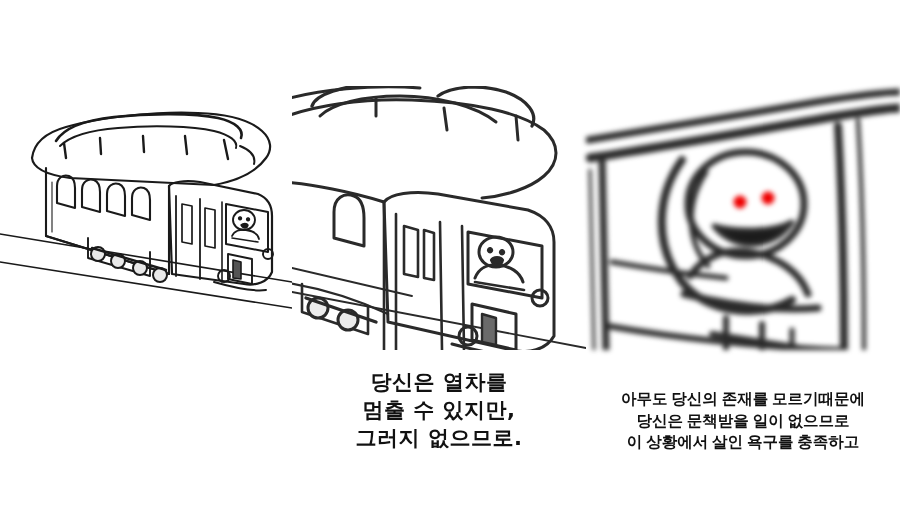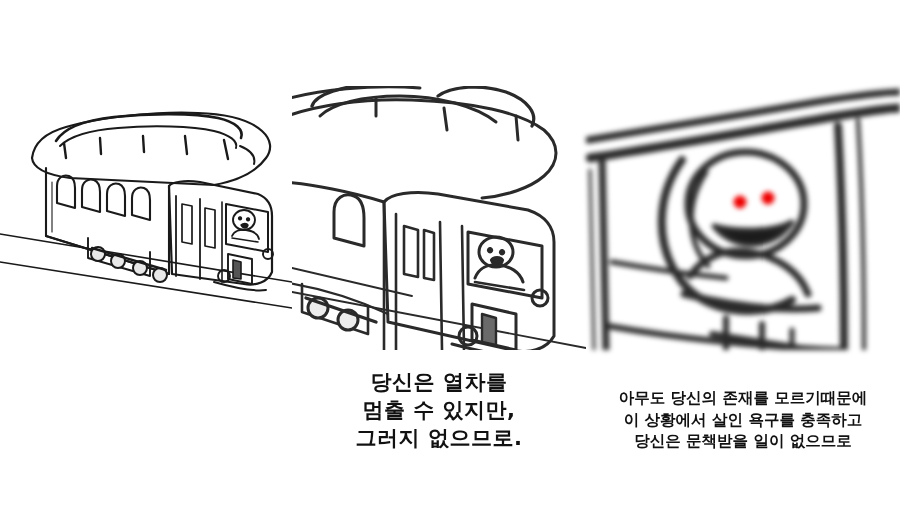--- a/index.html
+++ b/index.html
@@ -66,20 +66,21 @@
   #caption-2 {
     top: 368px;
     font-size: 21px;
     line-height: 28px;
   }
   #caption-3 {
     top: 388px;
     font-size: 15.5px;
     line-height: 21.5px;
     letter-spacing: 0px;
+    font-family: Liberation Serif, serif;
   }
 </style>
 </head>
 <body>
 
 <div id="meme">
 
   <div class="panel" id="panel-1">
 
     <div class="art">
@@ -257,18 +258,18 @@
 
         <path d="M126 248 L214 262" stroke-width="6"></path>
         <path d="M140 232 L140 264" stroke-width="6"></path>
         <path d="M176 238 L176 264" stroke-width="6"></path>
         <path d="M206 244 L206 264" stroke-width="5"></path>
       </svg>
     </div>
 
     <div class="caption" id="caption-3">
       <span class="line">아무도 당신의 존재를 모르기때문에</span>
+      <span class="line">당신은 문책받을 일이 없으므로</span>
       <span class="line">이 상황에서 살인 욕구를 충족하고</span>
-      <span class="line">당신은 문책받을 일이 없으므로</span>
     </div>
   </div>
 
 </div>
 
 </body></html>

